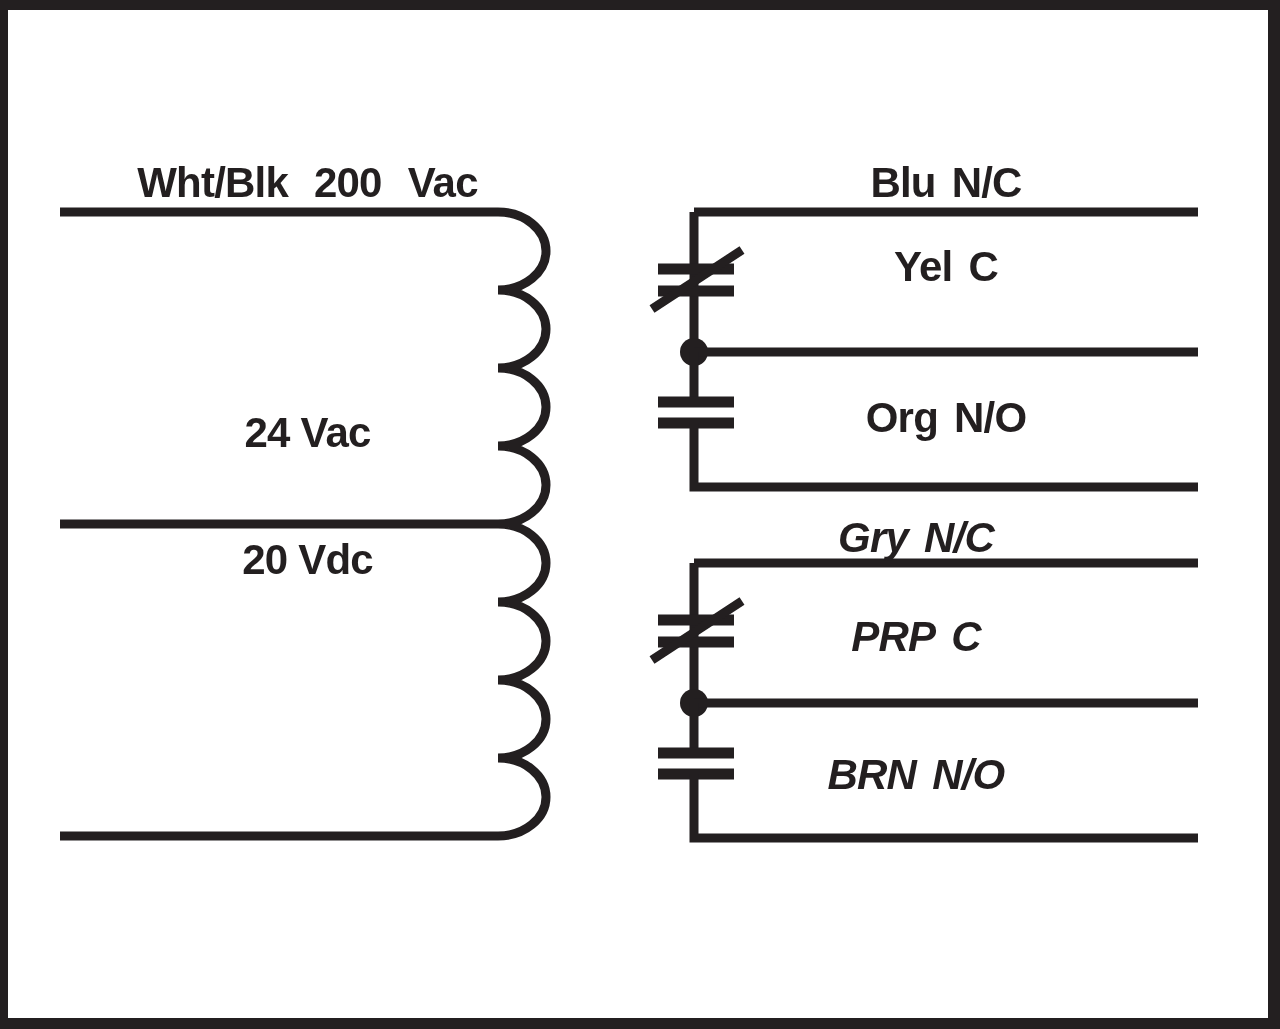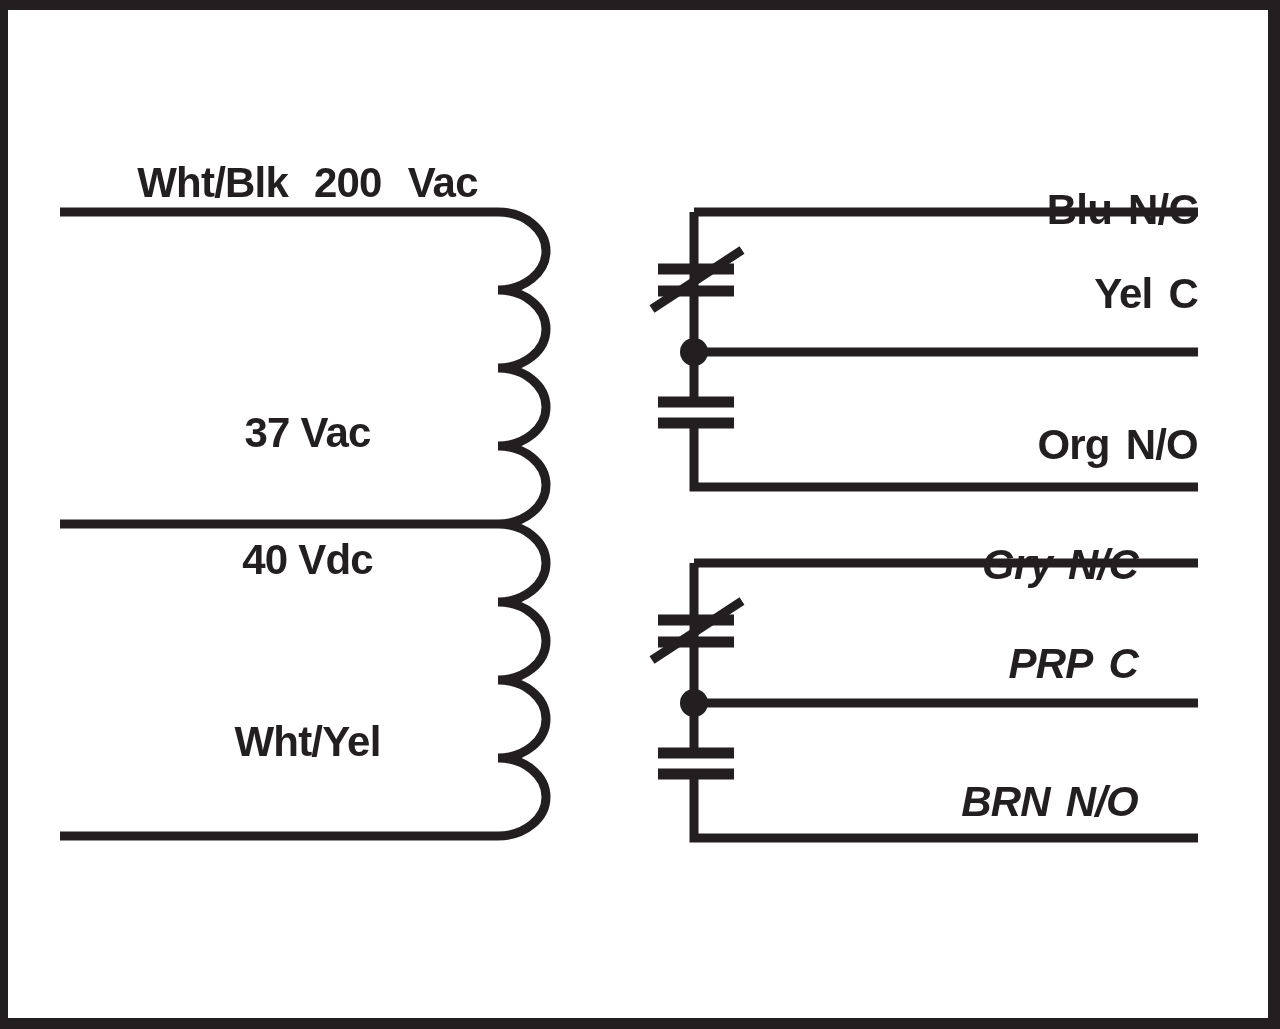--- a/index.html
+++ b/index.html
@@ -46,23 +46,22 @@
     white-space: nowrap;
   }
   .lbl-left {
     left: 60px;
     width: 495px;
   }
   .lbl-right {
     left: 694px;
     width: 504px;
     display: flex;
-    justify-content: flex-end;
+    justify-content: center;
     gap: 16px;
-    margin-top: 27px;
   }
   .lbl-right.shift {
     padding-right: 60px;
     box-sizing: border-box;
     font-style: italic;
   }
   .parts-row {
     display: flex;
     justify-content: center;
     gap: 26px;
@@ -110,29 +109,28 @@
 
     <div class="lbl lbl-left" style="top:160px">
       <div class="parts-row">
         <span>Wht/Blk</span>
         <span>200</span>
         <span>Vac</span>
       </div>
     </div>
 
     <div class="lbl lbl-left" style="top:410px">
-      <div>37 Vac</div>
+      <div>24 Vac</div>
     </div>
 
     <div class="lbl lbl-left" style="top:537px">
-      <div>40 Vdc</div>
+      <div>20 Vdc</div>
     </div>
 
     <div class="lbl lbl-left" style="top:719px">
-      <div>Wht/Yel</div>
     </div>
 
     <div class="lbl lbl-right" style="top:160px">
       <span>Blu</span>
       <span>N/C</span>
     </div>
     <div class="lbl lbl-right" style="top:244px">
       <span>Yel</span>
       <span>C</span>
     </div>

